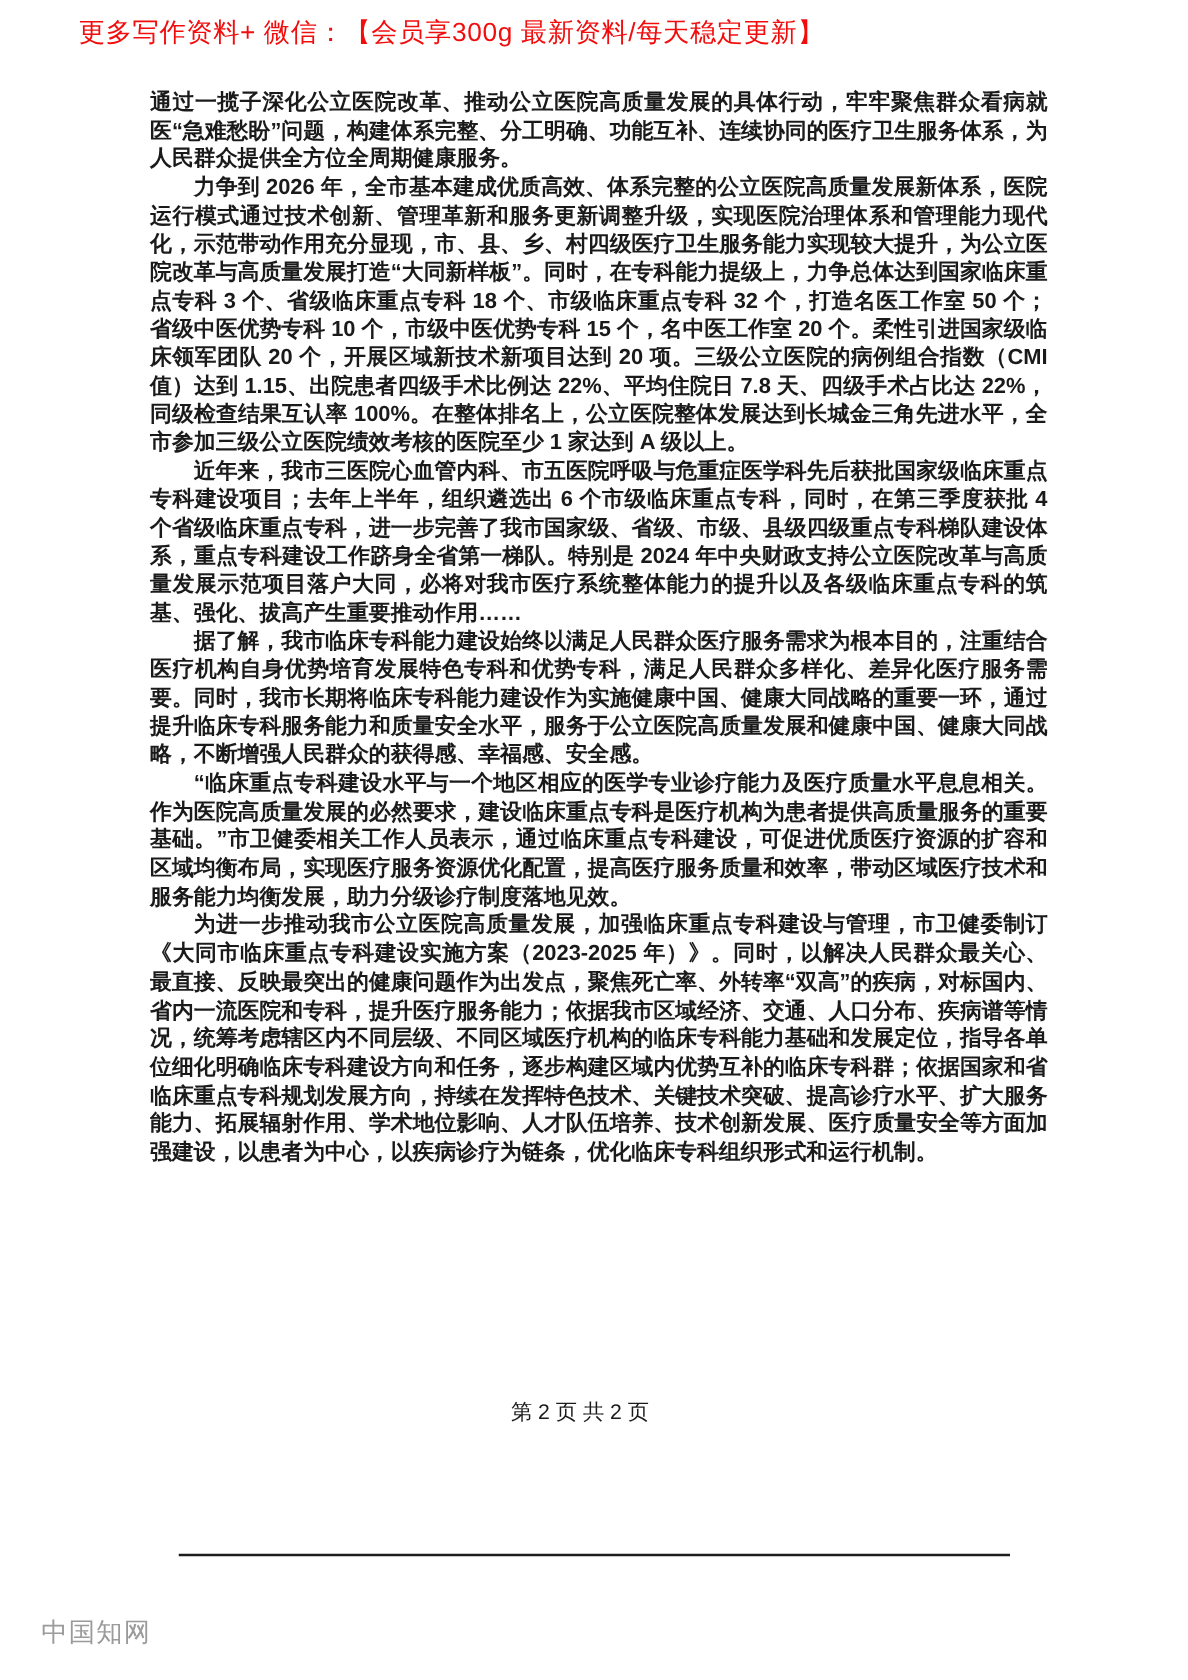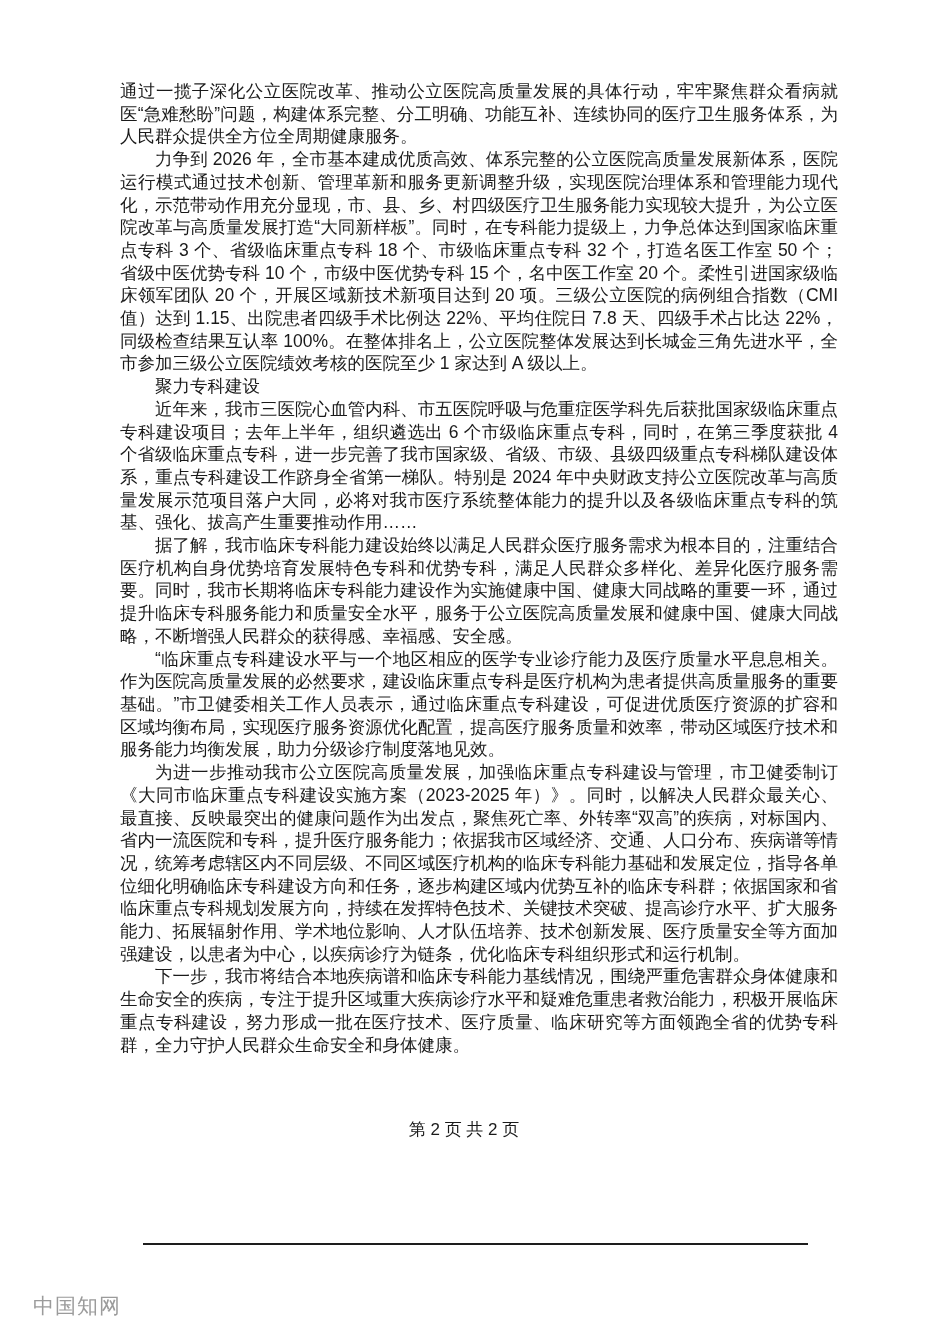--- a/index.html
+++ b/index.html
@@ -20,25 +20,26 @@
     font-family:"Liberation Sans","DejaVu Sans",sans-serif;
   }
   .promo{
     position:absolute;left:63px;top:13px;
     font-size:21px;line-height:28px;
     color:var(--notice_red);
     letter-spacing:0.5px;
     white-space:nowrap;
   }
   .doc-body{
-    position:absolute;left:120px;top:80px;width:718px;
+    position:absolute;left:120px;top:70px;width:718px;
     font-size:17.5px;line-height:22.7px;
     color:var(--body_text);
     text-align:justify;
     text-justify:inter-ideograph;
+    font-weight:bold;
   }
   .doc-body p{margin:0;}
   .doc-body p.indent{text-indent:2em;}
   .page-num{
     position:absolute;left:120px;top:1118px;width:688px;
     font-size:17px;color:var(--body_text);
     text-align:center;
   }
   .footer-divider{
     position:absolute;left:143px;top:1243px;width:665px;height:2px;
@@ -55,30 +56,29 @@
   .footer .url{
     font-size:18px;color:var(--url_gray);
     text-decoration:none;
   }
 </style>
 </head>
 <body>
 
 <div class="page">
 
+  <div class="promo">更多写作资料+ 微信：【会员享300g 最新资料/每天稳定更新】</div>
 
   <div class="doc-body">
       <p class="">通过一揽子深化公立医院改革、推动公立医院高质量发展的具体行动，牢牢聚焦群众看病就医“急难愁盼”问题，构建体系完整、分工明确、功能互补、连续协同的医疗卫生服务体系，为人民群众提供全方位全周期健康服务。</p>
       <p class="indent">力争到 2026 年，全市基本建成优质高效、体系完整的公立医院高质量发展新体系，医院运行模式通过技术创新、管理革新和服务更新调整升级，实现医院治理体系和管理能力现代化，示范带动作用充分显现，市、县、乡、村四级医疗卫生服务能力实现较大提升，为公立医院改革与高质量发展打造“大同新样板”。同时，在专科能力提级上，力争总体达到国家临床重点专科 3 个、省级临床重点专科 18 个、市级临床重点专科 32 个，打造名医工作室 50 个；省级中医优势专科 10 个，市级中医优势专科 15 个，名中医工作室 20 个。柔性引进国家级临床领军团队 20 个，开展区域新技术新项目达到 20 项。三级公立医院的病例组合指数（CMI 值）达到 1.15、出院患者四级手术比例达 22%、平均住院日 7.8 天、四级手术占比达 22%，同级检查结果互认率 100%。在整体排名上，公立医院整体发展达到长城金三角先进水平，全市参加三级公立医院绩效考核的医院至少 1 家达到 A 级以上。</p>
-      <p class="indent">聚力专科建设</p>
       <p class="indent">近年来，我市三医院心血管内科、市五医院呼吸与危重症医学科先后获批国家级临床重点专科建设项目；去年上半年，组织遴选出 6 个市级临床重点专科，同时，在第三季度获批 4 个省级临床重点专科，进一步完善了我市国家级、省级、市级、县级四级重点专科梯队建设体系，重点专科建设工作跻身全省第一梯队。特别是 2024 年中央财政支持公立医院改革与高质量发展示范项目落户大同，必将对我市医疗系统整体能力的提升以及各级临床重点专科的筑基、强化、拔高产生重要推动作用……</p>
       <p class="indent">据了解，我市临床专科能力建设始终以满足人民群众医疗服务需求为根本目的，注重结合医疗机构自身优势培育发展特色专科和优势专科，满足人民群众多样化、差异化医疗服务需要。同时，我市长期将临床专科能力建设作为实施健康中国、健康大同战略的重要一环，通过提升临床专科服务能力和质量安全水平，服务于公立医院高质量发展和健康中国、健康大同战略，不断增强人民群众的获得感、幸福感、安全感。</p>
       <p class="indent">“临床重点专科建设水平与一个地区相应的医学专业诊疗能力及医疗质量水平息息相关。作为医院高质量发展的必然要求，建设临床重点专科是医疗机构为患者提供高质量服务的重要基础。”市卫健委相关工作人员表示，通过临床重点专科建设，可促进优质医疗资源的扩容和区域均衡布局，实现医疗服务资源优化配置，提高医疗服务质量和效率，带动区域医疗技术和服务能力均衡发展，助力分级诊疗制度落地见效。</p>
       <p class="indent">为进一步推动我市公立医院高质量发展，加强临床重点专科建设与管理，市卫健委制订《大同市临床重点专科建设实施方案（2023-2025 年）》。同时，以解决人民群众最关心、最直接、反映最突出的健康问题作为出发点，聚焦死亡率、外转率“双高”的疾病，对标国内、省内一流医院和专科，提升医疗服务能力；依据我市区域经济、交通、人口分布、疾病谱等情况，统筹考虑辖区内不同层级、不同区域医疗机构的临床专科能力基础和发展定位，指导各单位细化明确临床专科建设方向和任务，逐步构建区域内优势互补的临床专科群；依据国家和省临床重点专科规划发展方向，持续在发挥特色技术、关键技术突破、提高诊疗水平、扩大服务能力、拓展辐射作用、学术地位影响、人才队伍培养、技术创新发展、医疗质量安全等方面加强建设，以患者为中心，以疾病诊疗为链条，优化临床专科组织形式和运行机制。</p>
-      <p class="indent">下一步，我市将结合本地疾病谱和临床专科能力基线情况，围绕严重危害群众身体健康和生命安全的疾病，专注于提升区域重大疾病诊疗水平和疑难危重患者救治能力，积极开展临床重点专科建设，努力形成一批在医疗技术、医疗质量、临床研究等方面领跑全省的优势专科群，全力守护人民群众生命安全和身体健康。</p>
     </div>
 
   <div class="page-num">第 2 页 共 2 页</div>
 
   <div class="footer-divider"></div>
 
   <div class="footer">
     <span class="brand">中国知网</span>
     <a class="url">https://www.cnki.net</a>
   </div>

